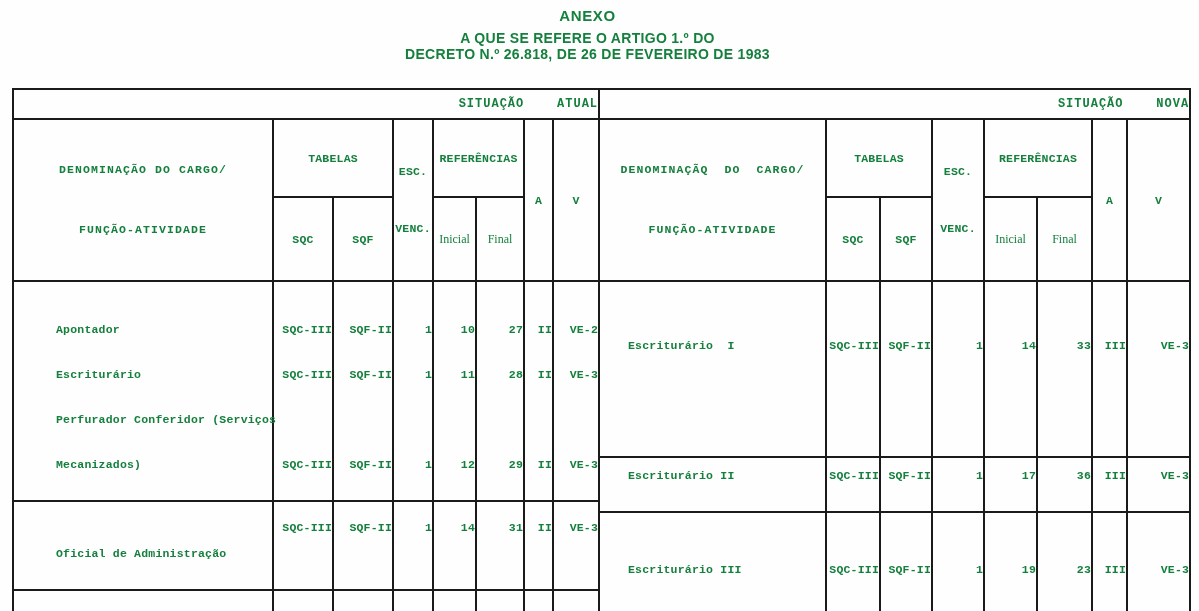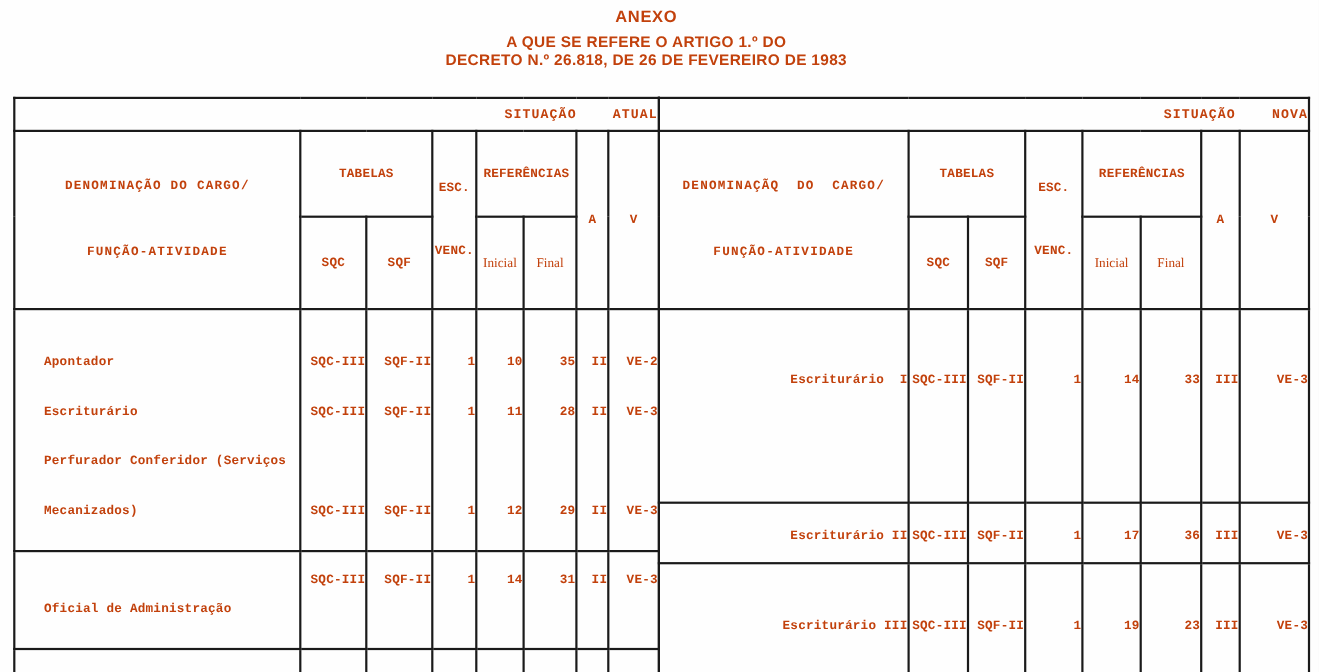--- a/index.html
+++ b/index.html
@@ -1,21 +1,21 @@
 <!DOCTYPE html>
 <html><head>
 <meta charset="utf-8">
 <style>
   html,body{margin:0;padding:0;background:#e8e8e8;}
   .page{
     position:relative;
     width:1199px;height:611px;
     background:#fefefe;
     font-family:"Liberation Mono","DejaVu Sans Mono",monospace;
-    color:#c2410c;
+    color:#15803d;
     overflow:hidden;
   }
   
   .title-block{
     position:absolute;top:7px;left:0;width:1175px;
     text-align:center;
     font-family:"Liberation Sans","DejaVu Sans",sans-serif;
     font-weight:bold;
   }
   .t-main{font-size:15px;letter-spacing:.6px;margin-bottom:6px;}
@@ -52,27 +52,27 @@
   td.denc{vertical-align:middle;text-align:center;letter-spacing:1.1px;line-height:20px;}
   td.escc{vertical-align:middle;text-align:left;padding-left:5px;line-height:19px;}
   td.av{vertical-align:middle;text-align:center;}
   td.serif-cell{
     font-family:"Liberation Serif","DejaVu Serif",serif;
     font-size:12px;font-weight:normal;letter-spacing:0;
   }
   
   .ln{height:19px;line-height:19px;white-space:pre;}
   td.names{text-align:left;}
-  .lt td.names .ln{padding-left:26px;}
-  .rt td.names .ln{padding-left:28px;text-align:right;}
+  .lt td.names .ln{padding-left:26px;margin-left:16px;}
+  .rt td.names .ln{padding-left:28px;}
   td.val{text-align:right;}
   .lt tr.b1 td{height:176px;padding-top:12px;}
   .rt tr.b1 td{height:176px;padding-top:54px;}
   .lt tr.b2 td{height:55px;padding-top:16px;}
-  .rt tr.b2 td{height:55px;padding-top:20px;}
+  .rt tr.b2 td{height:55px;padding-top:8px;}
   .lt tr.b3 td{height:101px;padding-top:14px;}
   .rt tr.b3 td{height:101px;padding-top:47px;}
 </style>
 </head>
 <body>
 
 <div class="page">
 
   <div class="title-block">
     <div class="t-main">ANEXO</div>
@@ -141,21 +141,21 @@
         <div class="ln"></div>
         <div class="ln">1</div>
       </td>
       <td class="val">
         <div class="ln">10</div>
         <div class="ln">11</div>
         <div class="ln"></div>
         <div class="ln">12</div>
       </td>
       <td class="val">
-        <div class="ln">35</div>
+        <div class="ln">27</div>
         <div class="ln">28</div>
         <div class="ln"></div>
         <div class="ln">29</div>
       </td>
       <td class="val">
         <div class="ln">II</div>
         <div class="ln">II</div>
         <div class="ln"></div>
         <div class="ln">II</div>
       </td>

